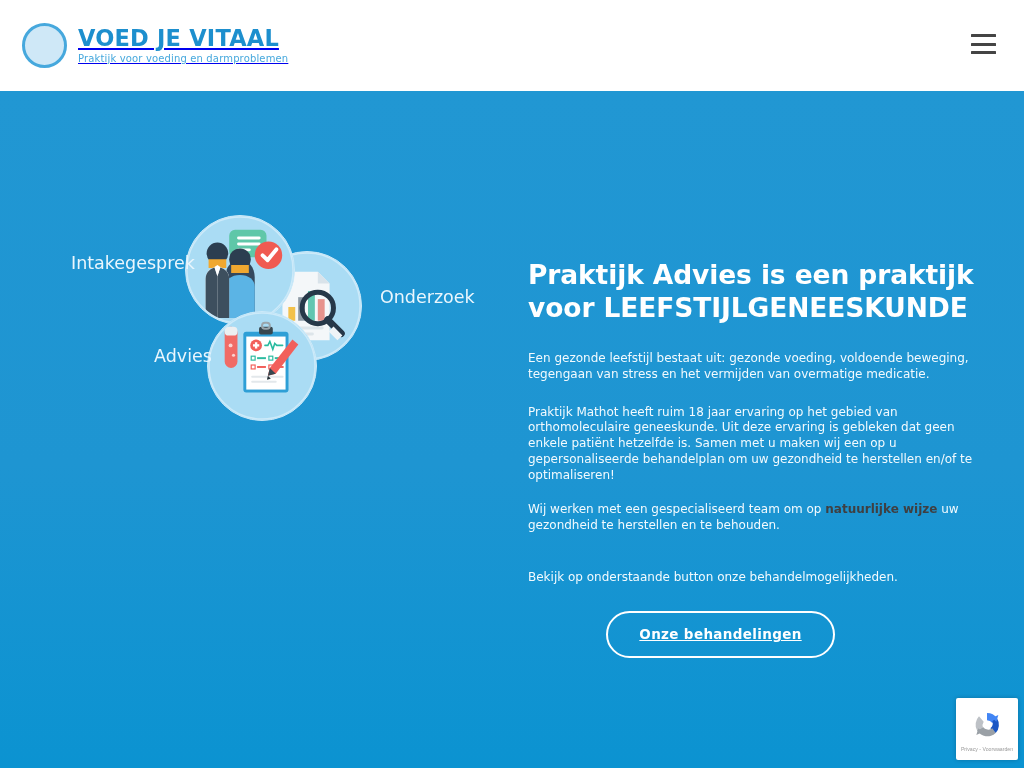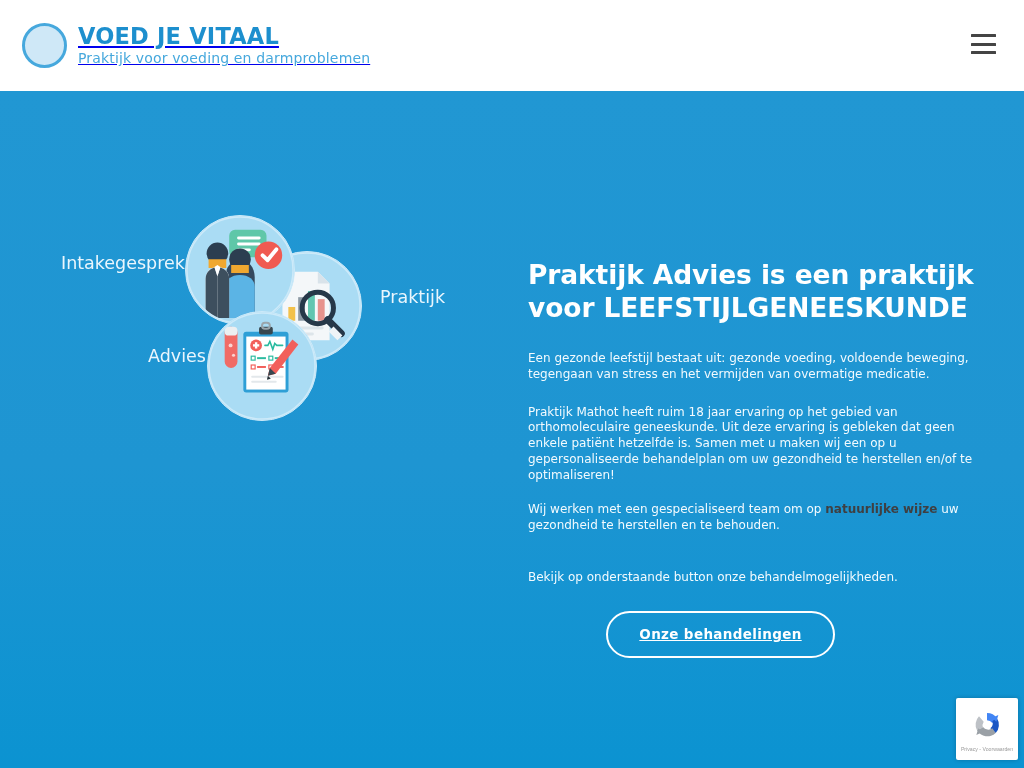--- a/index.html
+++ b/index.html
@@ -39,21 +39,21 @@
   #logo-text { margin-left: 11px; }
   #logo-title {
     font-size: 22.5px;
     font-weight: bold;
     letter-spacing: 0.2px;
     color: #1d8fce;
     line-height: 1.05;
     font-family: "DejaVu Sans", sans-serif;
   }
   #logo-tagline {
-    font-size: 14px;
+    font-size: 10px;
     color: #46a8dd;
     letter-spacing: 0.15px;
     margin-top: 2px;
     font-family: "DejaVu Sans", sans-serif;
   }
 
   #hamburger {
     position: absolute;
     right: 26px; top: 31px;
     width: 30px; height: 26px;
@@ -98,23 +98,23 @@
   .bubble-art { position: absolute; inset: 0; }
 
   .bubble-label {
     position: absolute;
     color: #eaf6fd;
     font-size: 17.5px;
     font-family: "DejaVu Sans", sans-serif;
     white-space: nowrap;
     z-index: 6;
   }
-  #label-intake { left: 21px; top: 47px; }
+  #label-intake { left: 31px; top: 47px; }
   #label-onderzoek { left: 340px; top: 81px; }
-  #label-advies { left: 108px; top: 140px; }
+  #label-advies { left: 114px; top: 140px; }
 
   
   #content {
     position: absolute;
     left: 528px; top: 168px;
     width: 466px;
   }
   #hero-heading {
     color: #ffffff;
     font-weight: bold;
@@ -300,21 +300,21 @@
 
             <path d="M86 28 l6 5 l-23 30 l-8 2 l2 -8 z" fill="#f2605b"></path>
             <path d="M69 63 l-8 2 l2 -8 z" fill="#37474f"></path>
             <path d="M61 65 l-1 4 l4 -1 z" fill="#263238"></path>
           </g>
           <circle cx="55" cy="55" r="54" fill="none" stroke="#cdeaf9" stroke-width="1.5"></circle>
         </svg>
       </div>
 
       <div class="bubble-label" id="label-intake">Intakegesprek</div>
-      <div class="bubble-label" id="label-onderzoek">Praktijk</div>
+      <div class="bubble-label" id="label-onderzoek">Onderzoek</div>
       <div class="bubble-label" id="label-advies">Advies</div>
     </div>
 
     <div id="content">
 
       <h1 id="hero-heading">Praktijk Advies is een praktijk voor LEEFSTIJLGENEESKUNDE</h1>
 
       <p class="hero-para" id="para-1">Een gezonde leefstijl bestaat uit: gezonde voeding, voldoende beweging, tegengaan van stress en het vermijden van overmatige medicatie.</p>
 
       <p class="hero-para" id="para-2">Praktijk Mathot heeft ruim 18 jaar ervaring op het gebied van orthomoleculaire geneeskunde. Uit deze ervaring is gebleken dat geen enkele patiënt hetzelfde is. Samen met u maken wij een op u gepersonaliseerde behandelplan om uw gezondheid te herstellen en/of te optimaliseren!</p>

